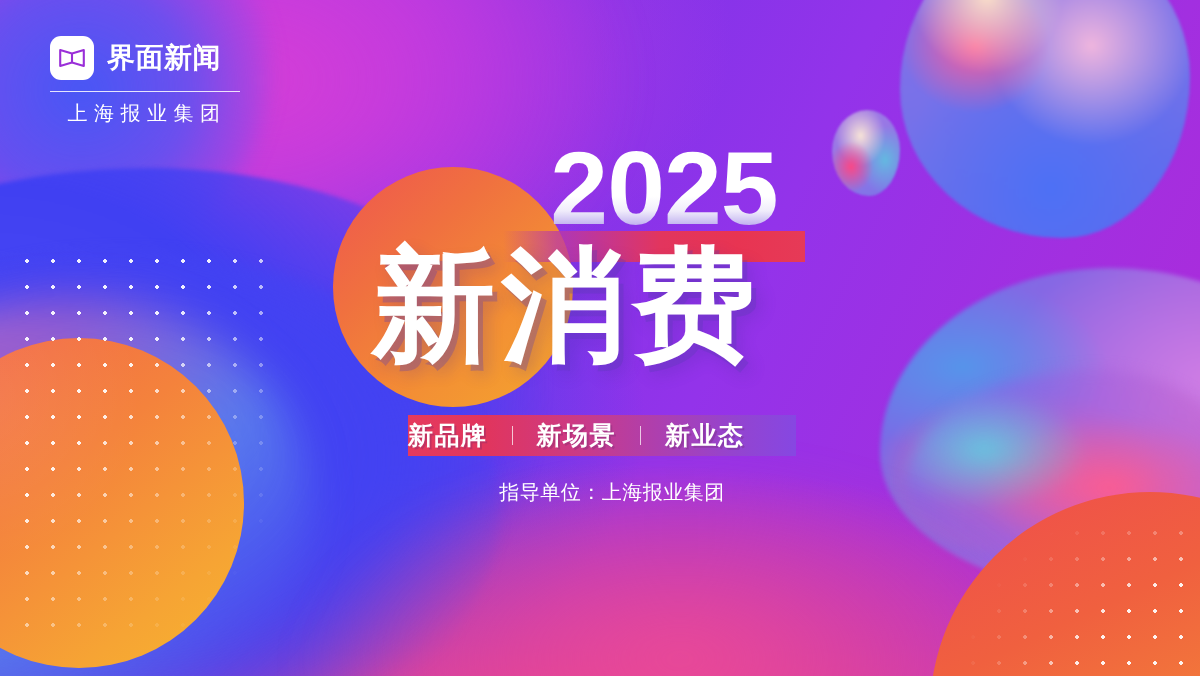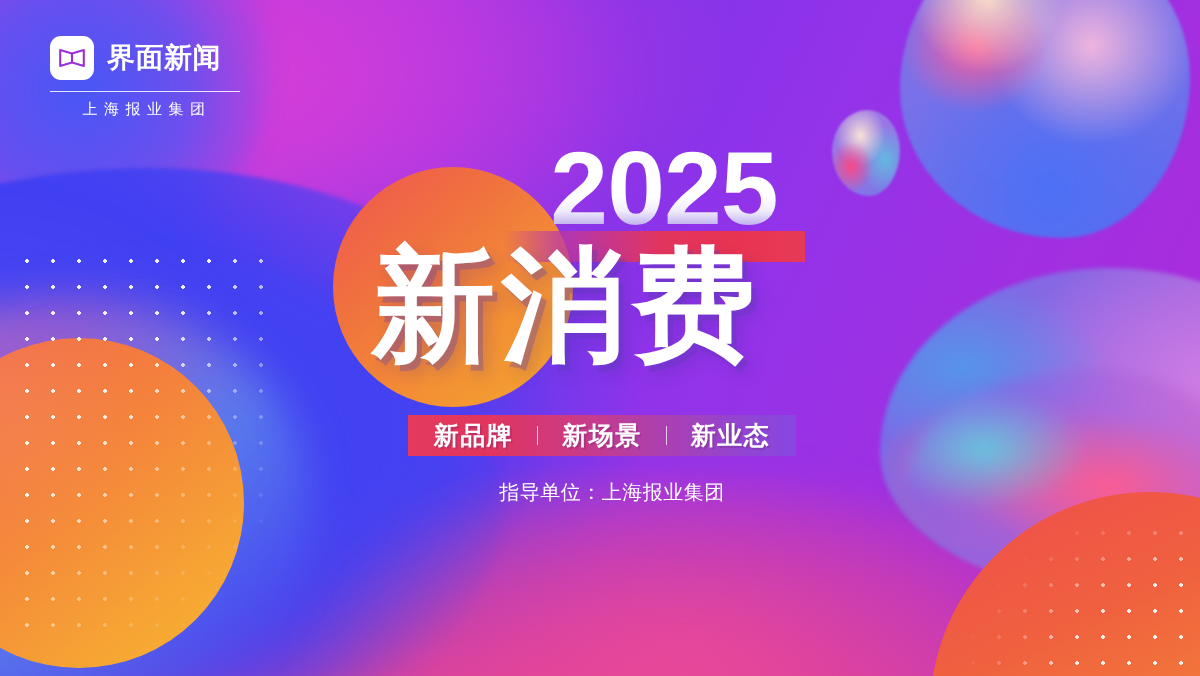--- a/index.html
+++ b/index.html
@@ -260,21 +260,21 @@
     line-height: 1;
     white-space: nowrap;
   }
   .logo-rule {
     margin: 11px 0 8px 0;
     height: 1px;
     width: 100%;
     background: rgba(255,255,255,0.85);
   }
   .logo-sub {
-    font-size: 15px;
+    font-size: 20px;
     color: #ffffff;
     letter-spacing: 6.5px;
     text-align: center;
     padding-left: 4px;
     white-space: nowrap;
   }
 
   
   .center {
     position: absolute;
@@ -334,21 +334,20 @@
   .tagline {
     position: absolute;
     left: 408px;
     top: 415px;
     width: 388px;
     height: 41px;
     background: linear-gradient(90deg, #e33a5f 0%, #e2345c 22%, #cf3craft 40%, #b93a9a 62%, #9a41c8 82%, #8a47e0 100%);
     background: linear-gradient(90deg, #e53a5e 0%, #e1355d 20%, #cb3a86 44%, #ae3fae 64%, #9444cf 84%, #8647e2 100%);
     display: flex;
     align-items: center;
-    justify-content: center;
     gap: 0;
   }
   .tag-word {
     font-size: 25px;
     font-weight: bold;
     color: #ffffff;
     letter-spacing: 1.5px;
     text-shadow: 2px 2px 0 rgba(110,40,110,0.30);
   }
   .tag-sep {

